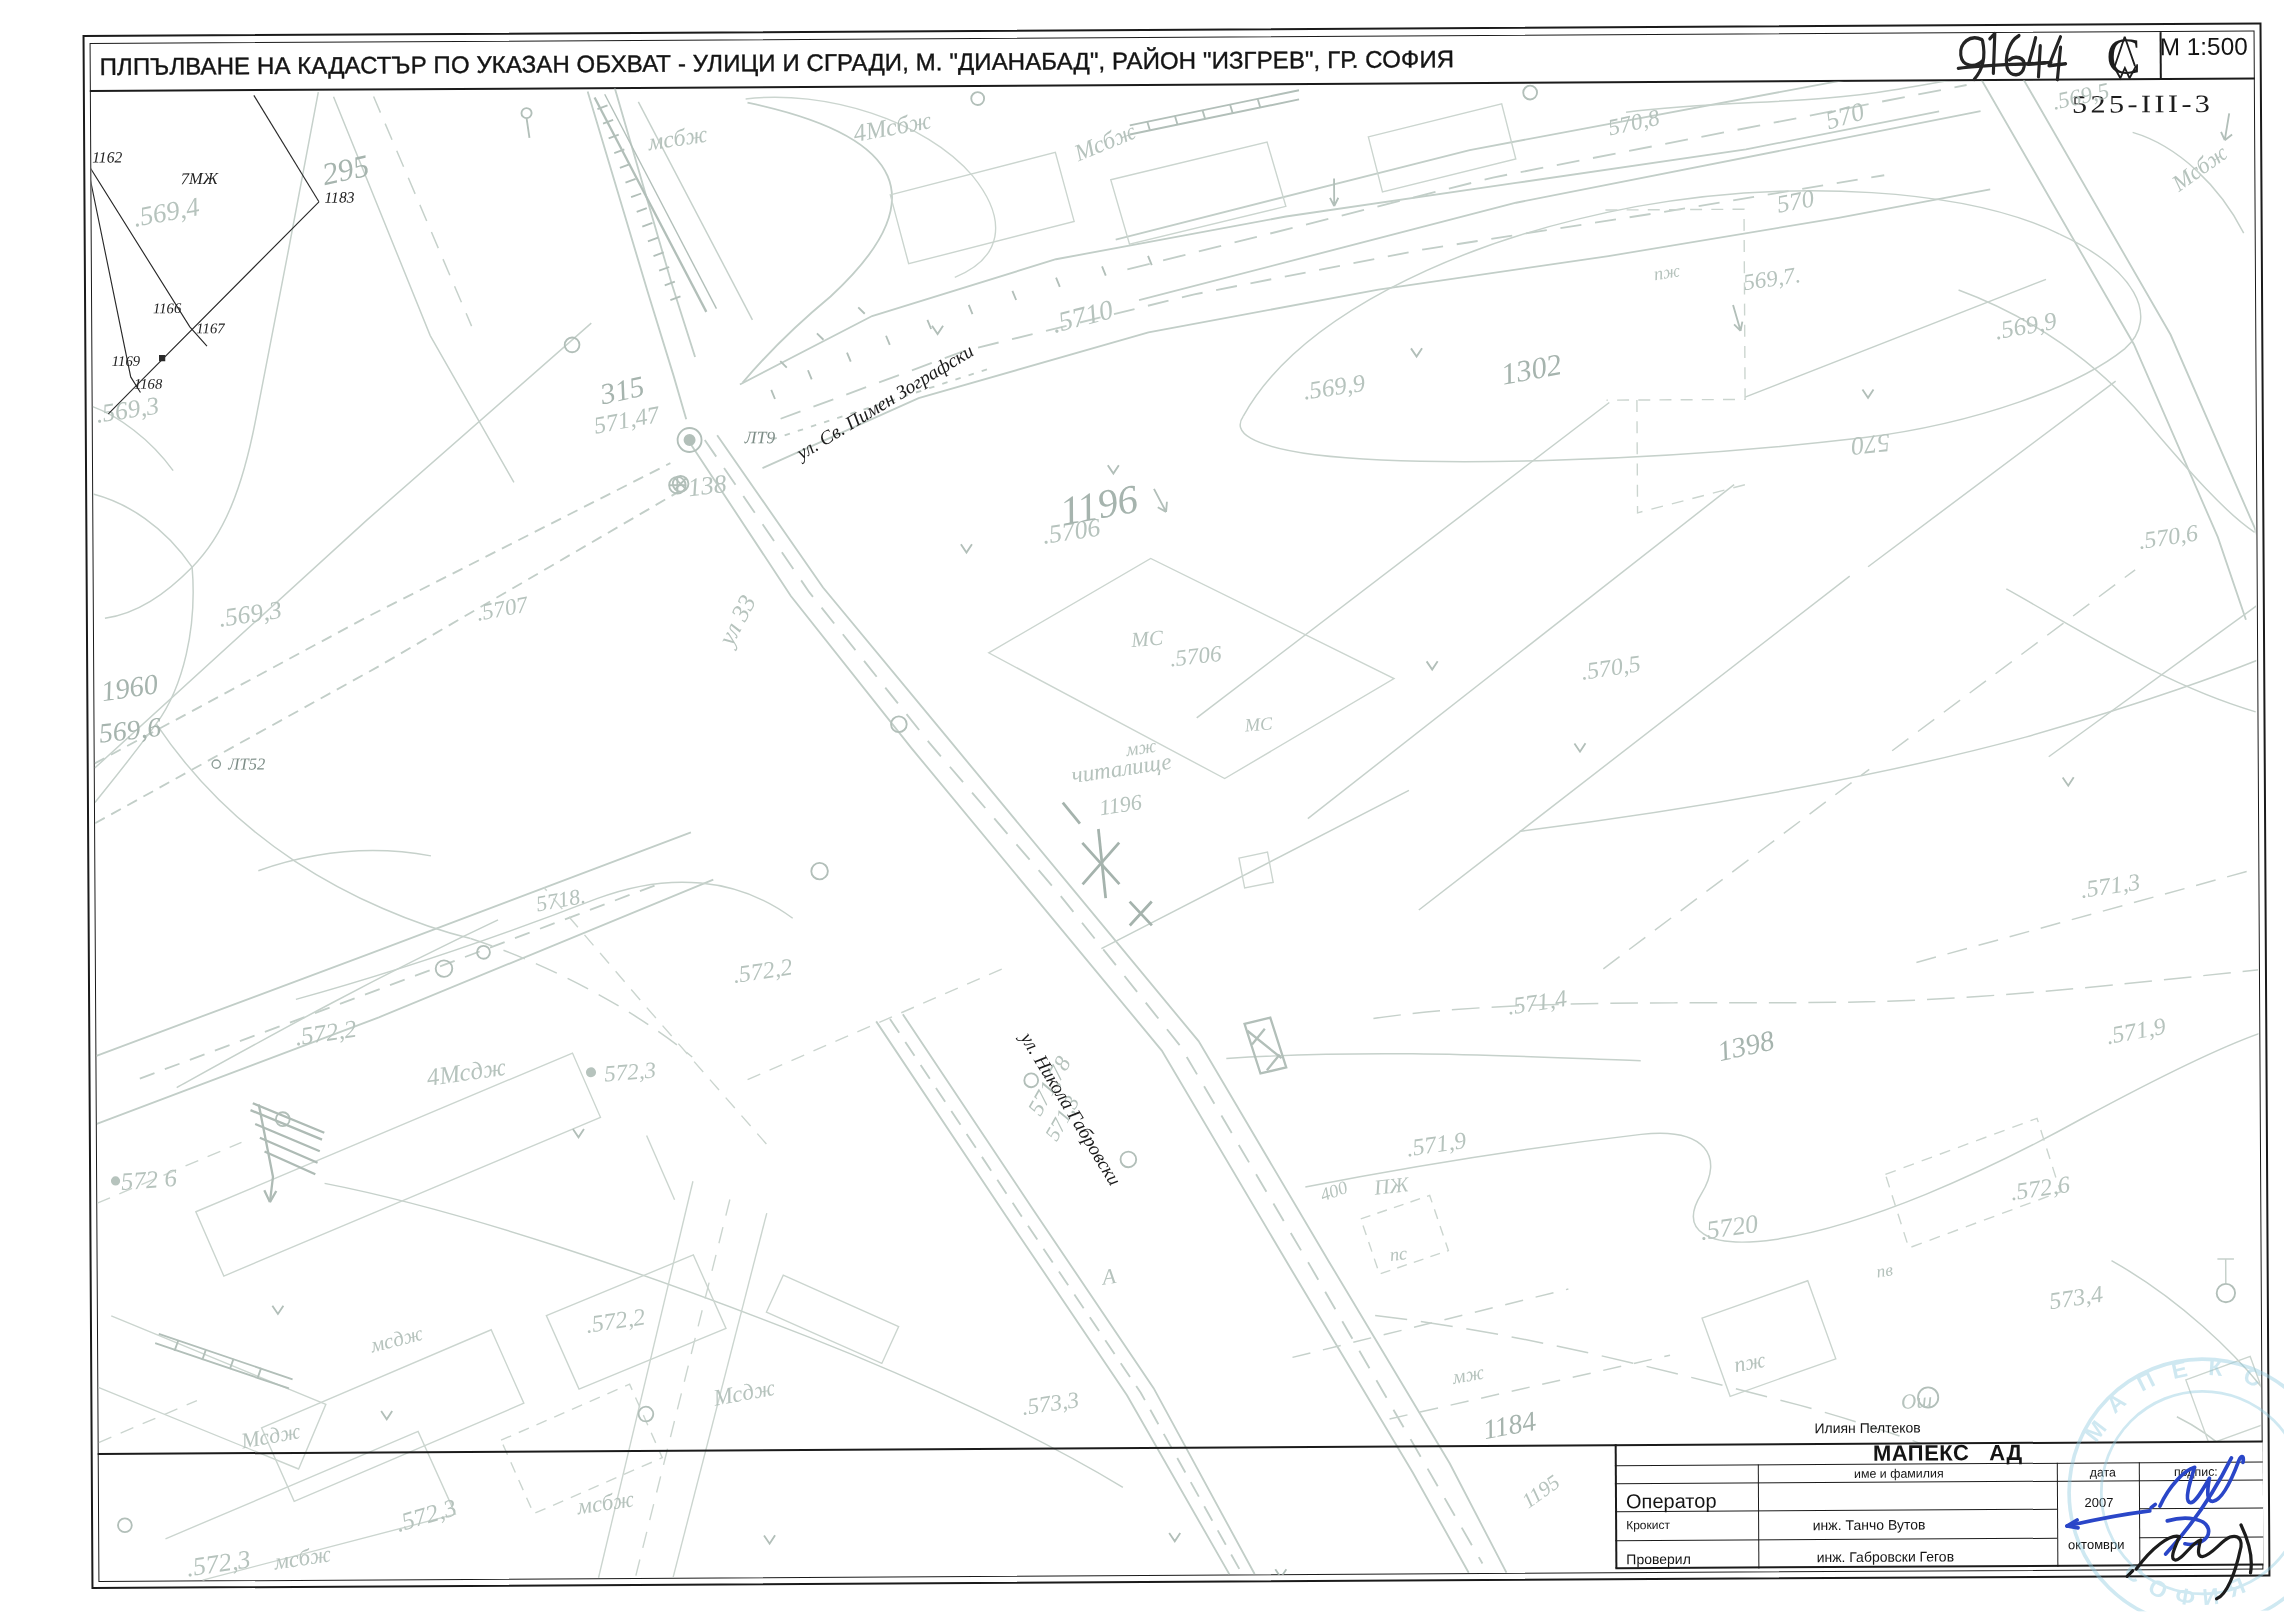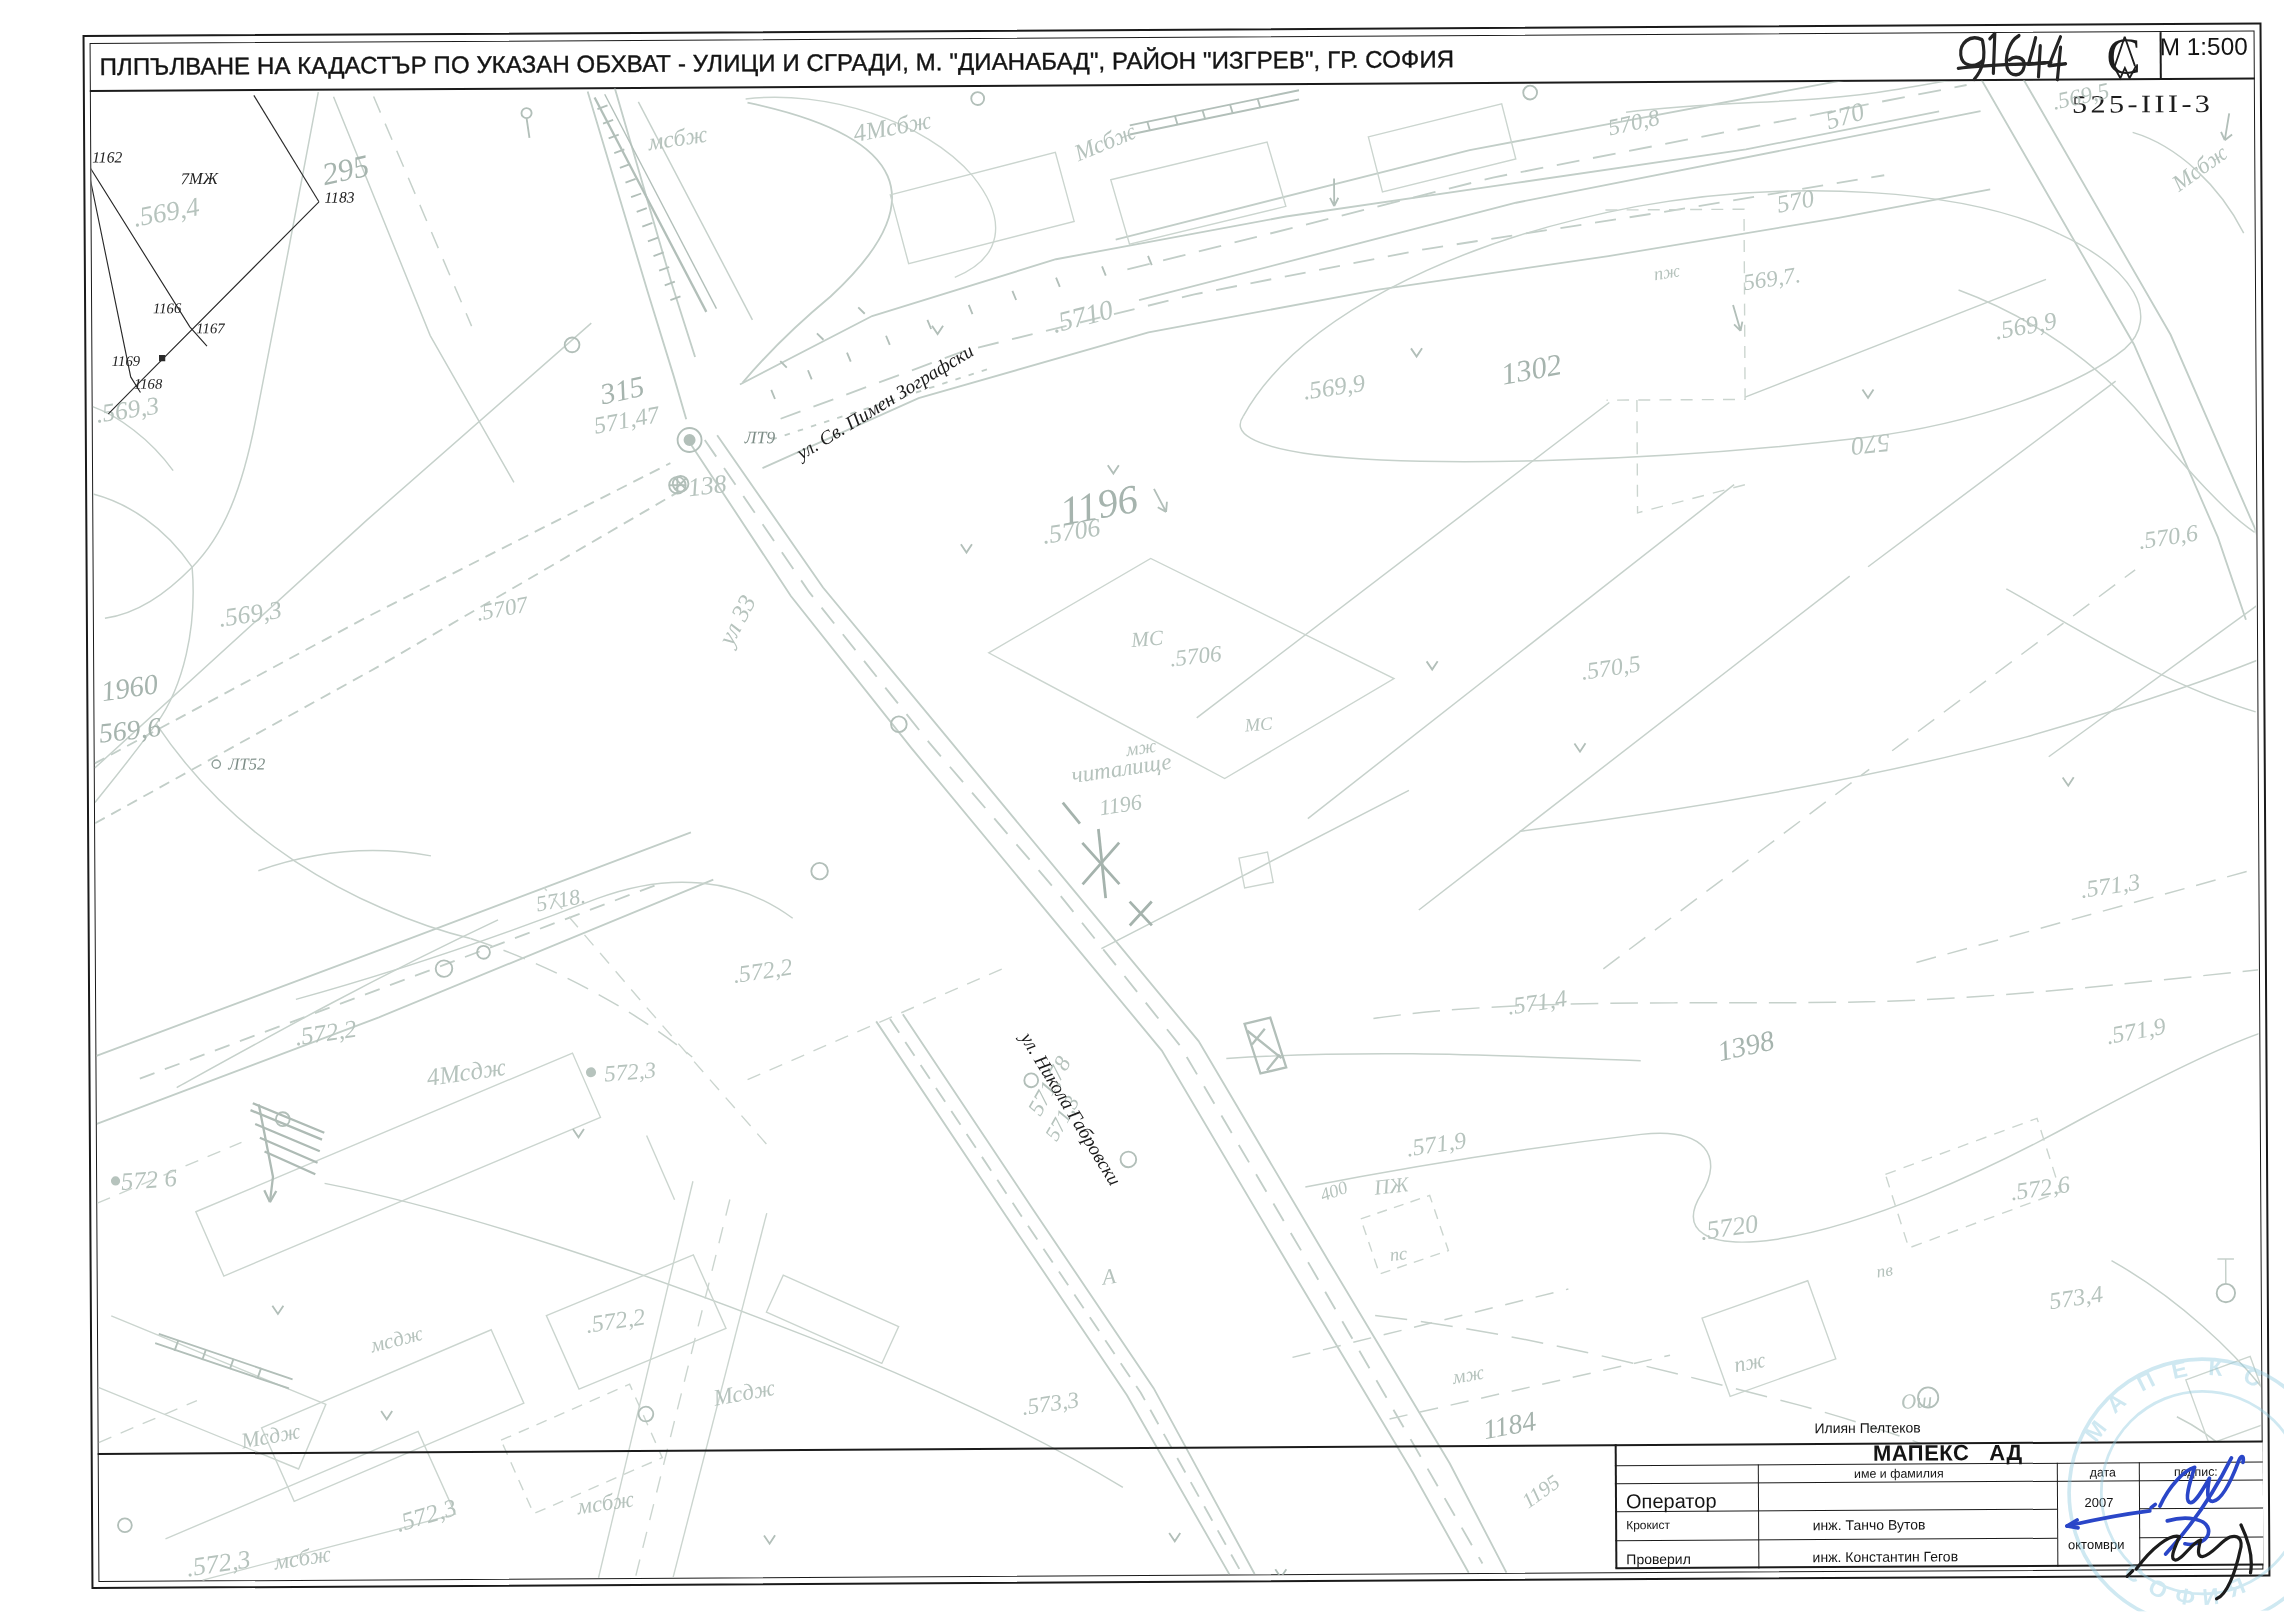--- a/index.html
+++ b/index.html
@@ -362,21 +362,21 @@
 
   <div class="t ctr" style="left:1944px;top:1458px;font-size:22px;font-weight:bold;letter-spacing:0.5px;">МАПЕКС&nbsp;&nbsp;&nbsp;АД</div>
   <div class="t ctr" style="left:1895px;top:1478px;font-size:12.4px;">име и фамилия</div>
   <div class="t ctr" style="left:2099px;top:1478px;font-size:12.4px;">дата</div>
   <div class="t ctr" style="left:2192px;top:1478px;font-size:12.4px;">подпис:</div>
   <div class="t" style="left:1622px;top:1493px;font-size:20px;">Оператор</div>
   <div class="t ctr" style="left:1864px;top:1432px;font-size:14px;">Илиян Пелтеков</div>
   <div class="t" style="left:1622px;top:1521px;font-size:12px;">Крокист</div>
   <div class="t ctr" style="left:1865px;top:1529px;font-size:14px;">инж. Танчо Вутов</div>
   <div class="t" style="left:1622px;top:1554px;font-size:14px;">Проверил</div>
-  <div class="t ctr" style="left:1881px;top:1561px;font-size:14px;">инж. Константин Гегов</div>
+  <div class="t ctr" style="left:1881px;top:1561px;font-size:14px;">инж. Габровски Гегов</div>
   <div class="t ctr" style="left:2092px;top:1550px;font-size:13px;">октомври</div>
   <div class="t ctr" style="left:2095px;top:1508px;font-size:13px;">2007</div>
   <svg class="abs" style="left:0;top:0;" width="2284" height="1617" viewBox="0 0 4960 3512" fill="none">
 
    <g stroke="#242424" stroke-width="9.5" fill="none" stroke-linecap="round" stroke-linejoin="round" transform="translate(4285 110) scale(0.72 0.80) translate(-4276 -97)">
     <path d="M4316,80 C4280,64 4248,90 4252,122 C4256,154 4296,158 4318,138"></path>
     <path d="M4318,84 C4328,128 4316,164 4292,188"></path>
     <path d="M4340,78 L4355,64 L4350,172"></path>
     <path d="M4428,70 C4396,86 4384,130 4392,158 C4401,184 4438,182 4443,154 C4447,128 4416,122 4398,136"></path>
     <path d="M4478,76 C4470,106 4462,130 4456,148 L4506,144"></path>

